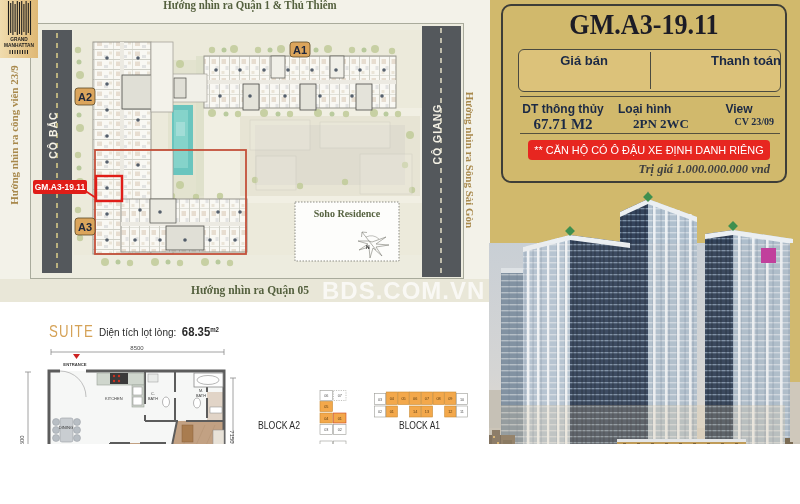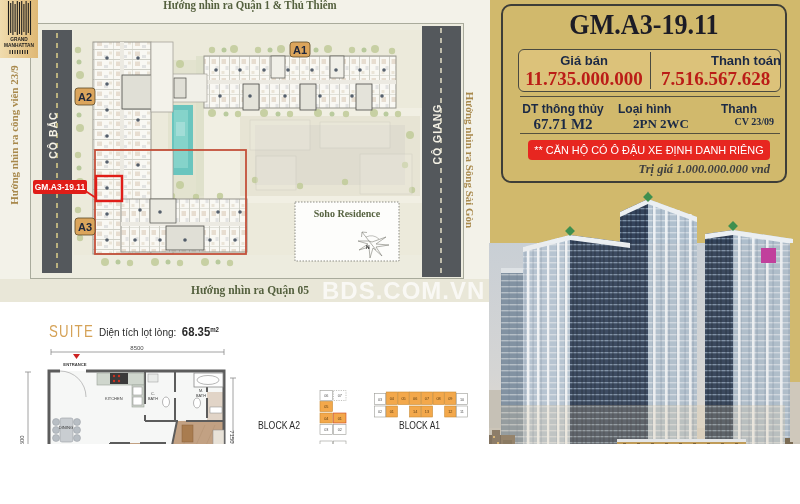--- a/index.html
+++ b/index.html
@@ -463,29 +463,27 @@
   <div class="abs" style="left:490px;top:0;width:310px;height:504px;background:#d1b96c;"></div>
 
   <div class="abs" style="left:501px;top:4px;width:286px;height:179px;border:2px solid #3e3e38;border-radius:10px;box-sizing:border-box;"></div>
 
   <div class="abs" style="left:501px;top:7px;width:286px;text-align:center;font-family:'Liberation Serif',serif;font-weight:bold;font-size:30px;color:#1c1c26;transform:scaleX(0.87);transform-origin:50% 0;">GM.A3-19.11</div>
 
   <div class="abs" style="left:518px;top:49px;width:263px;height:43px;border:1.5px solid #4a4a40;border-radius:6px;box-sizing:border-box;background:#dcc27a;"></div>
   <div class="abs" style="left:650px;top:52px;width:1px;height:37px;background:#4a4a40;"></div>
   <div class="abs" style="left:518px;top:53px;width:132px;text-align:center;font-size:13px;font-weight:bold;color:#1b2945;">Giá bán</div>
   <div class="abs" style="left:650px;top:53px;width:131px;text-align:right;font-size:13px;font-weight:bold;color:#1b2945;">Thanh toán</div>
-  <div class="abs" style="left:518px;top:68px;width:132px;text-align:center;font-family:'Liberation Serif',serif;font-size:19px;font-weight:bold;color:#bb1d17;">11.735.000.000</div>
-  <div class="abs" style="left:650px;top:68px;width:131px;text-align:center;font-family:'Liberation Serif',serif;font-size:19px;font-weight:bold;color:#bb1d17;">7.516.567.628</div>
 
   <div class="abs" style="left:520px;top:96px;width:260px;height:1px;background:#55513f;"></div>
   <div class="abs" style="left:520px;top:133px;width:260px;height:1px;background:#55513f;"></div>
 
   <div class="abs" style="left:508px;top:102px;width:110px;text-align:center;font-size:12px;font-weight:bold;color:#1b2945;">DT thông thủy</div>
   <div class="abs" style="left:618px;top:102px;width:86px;text-align:left;font-size:12px;font-weight:bold;color:#1b2945;">Loại hình</div>
-  <div class="abs" style="left:704px;top:102px;width:70px;text-align:center;font-size:12px;font-weight:bold;color:#1b2945;">Thanh</div>
+  <div class="abs" style="left:704px;top:102px;width:70px;text-align:center;font-size:12px;font-weight:bold;color:#1b2945;">View</div>
   <div class="abs" style="left:508px;top:116px;width:110px;text-align:center;font-family:'Liberation Serif',serif;font-size:15px;font-weight:bold;color:#1b2945;">67.71 M2</div>
   <div class="abs" style="left:618px;top:116px;width:86px;text-align:center;font-family:'Liberation Serif',serif;font-size:13px;font-weight:bold;color:#1b2945;">2PN 2WC</div>
   <div class="abs" style="left:704px;top:116px;width:70px;text-align:right;font-family:'Liberation Serif',serif;font-size:10px;font-weight:bold;color:#1b2945;">CV 23/09</div>
 
   <div class="abs" style="left:528px;top:140px;width:242px;height:20px;background:#e72620;border-radius:4px;color:#ffffff;font-weight:normal;font-size:10.9px;text-align:center;line-height:20px;white-space:nowrap;">** CĂN HỘ CÓ Ô ĐẬU XE ĐỊNH DANH RIÊNG</div>
 
   <div class="abs" style="left:560px;top:162px;width:210px;text-align:right;font-family:'Liberation Serif',serif;font-style:italic;font-weight:bold;font-size:12.5px;color:#404040;">Trị giá 1.000.000.000 vnd</div>
 
   <svg class="abs" style="left:489px;top:190px;" width="311" height="314" viewBox="0 0 311 314">
     <defs>

